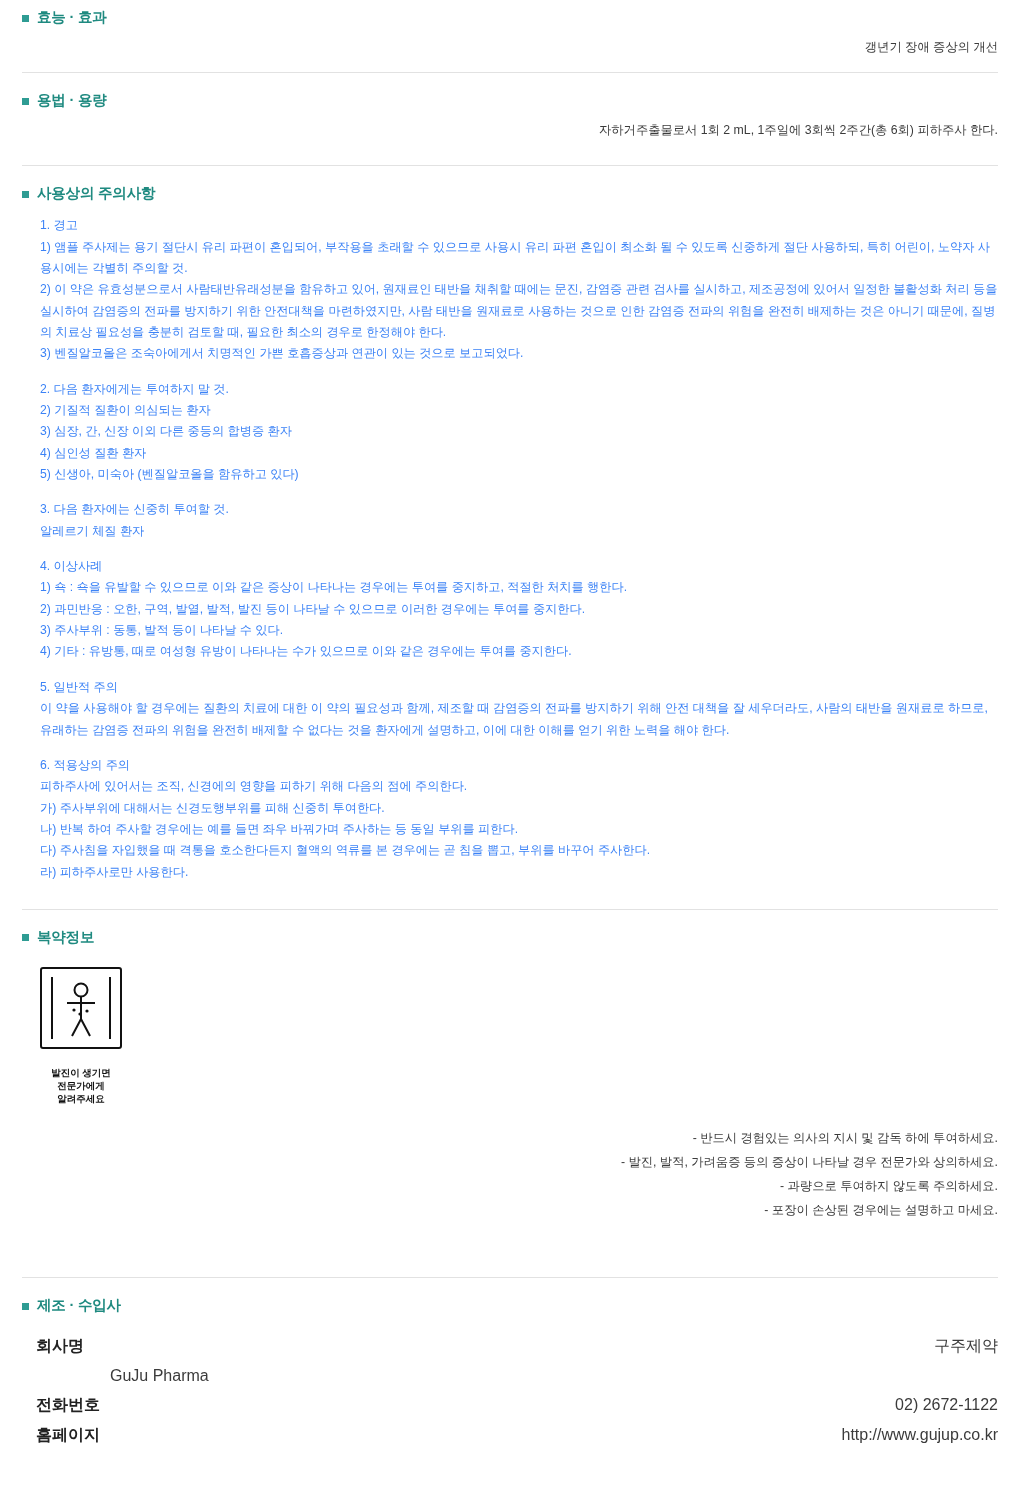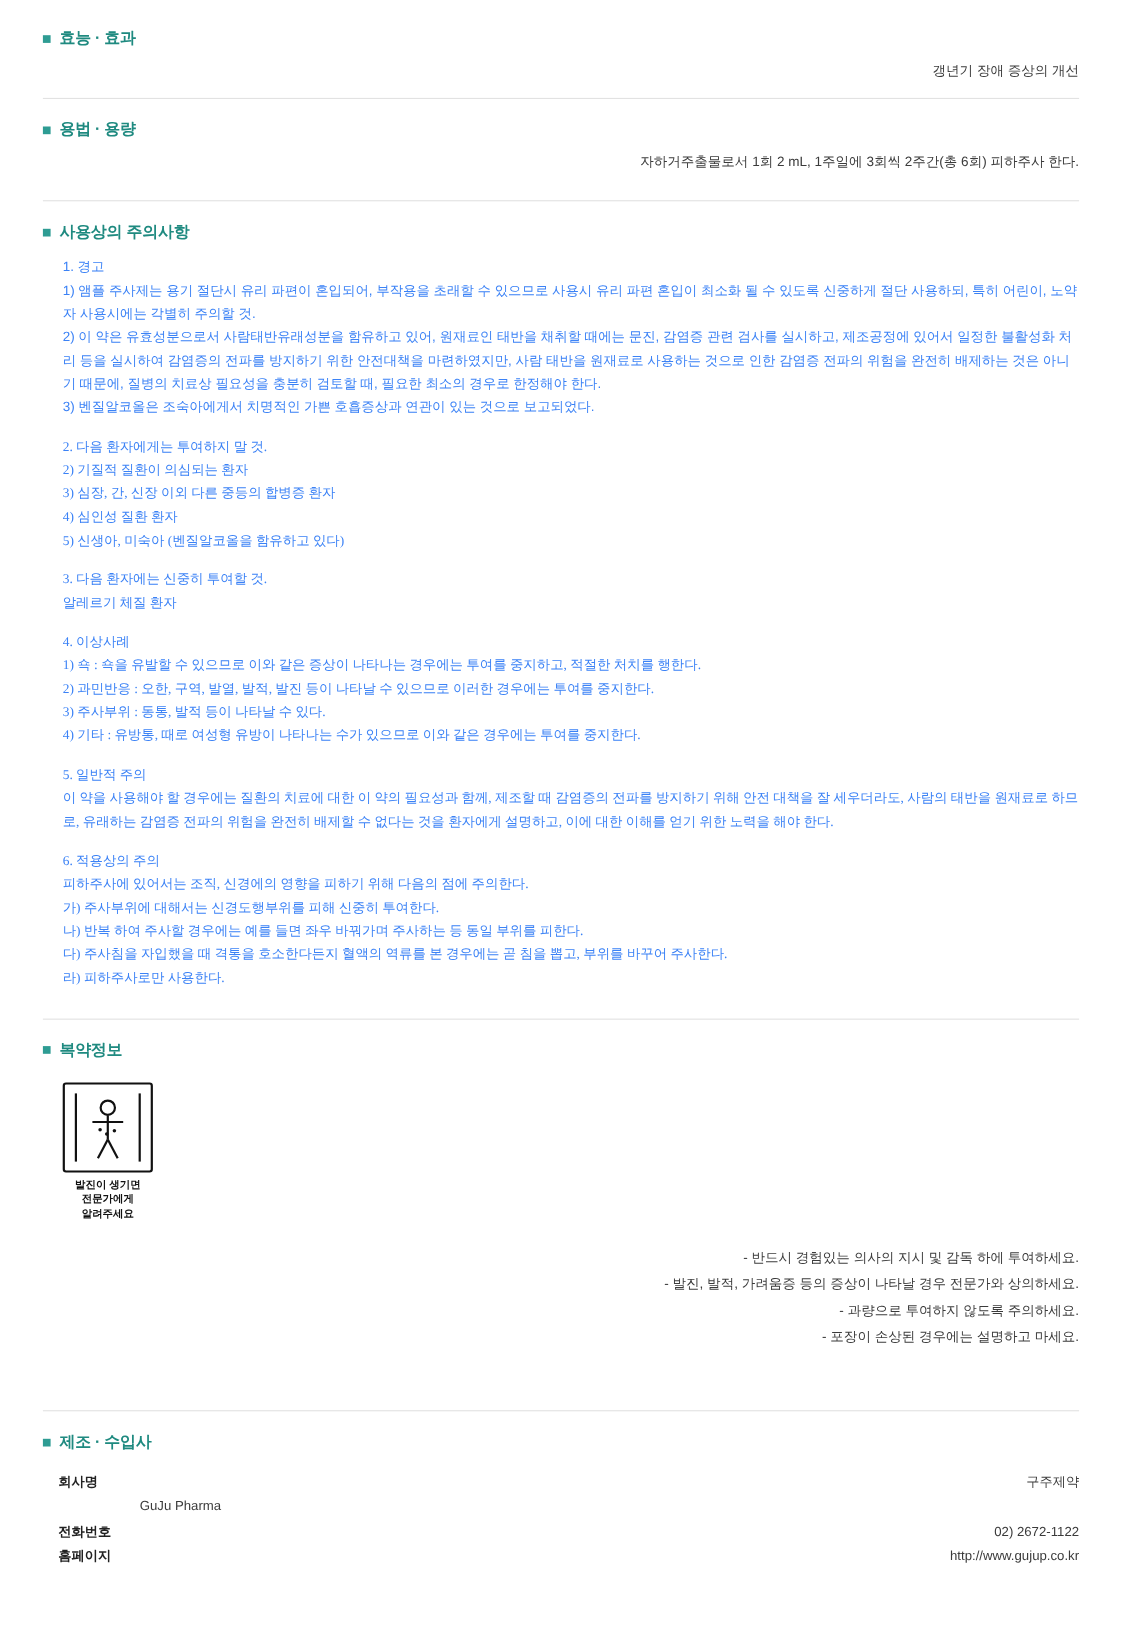--- a/index.html
+++ b/index.html
@@ -6,21 +6,21 @@
   html, body {
     margin: 0; padding: 0;
     background: #ffffff;
     font-family: "Liberation Sans", "DejaVu Sans", sans-serif;
     color: #333333;
   }
   .page {
     width: 1020px;
     min-height: 1501px;
     position: relative;
-    padding: 17px;
+    padding: 0;
   }
   .section {
     padding: 0 22px;
   }
   .section-head {
     display: flex;
     align-items: center;
     gap: 8px;
     padding: 8px 0 6px 0;
   }
@@ -49,21 +49,21 @@
     margin: 0 22px;
   }
   .blank { height: 10px; }
   .caution-body {
     padding: 6px 0 16px 18px;
     font-size: 12.2px;
     line-height: 1.75;
     color: #3b82f6;
   }
   .caution-body .grp { margin: 0 0 0 0; }
-  .caution-body .grp + .grp { margin-top: 14px; font-family: Liberation Serif, serif; }
+  .caution-body .grp + .grp { margin-top: 14px; }
   .caution-body .line { margin: 0; }
   
   .dosage-wrap { padding: 14px 0 18px 18px; }
   .pictogram {
     width: 82px;
     text-align: center;
   }
   .picto-box {
     width: 82px; height: 82px;
     border: 2px solid #111;
@@ -77,38 +77,38 @@
     border-left: 2px solid #111;
     border-right: 2px solid #111;
   }
   .picto-person {
     position: absolute;
     left: 50%;
     top: 12px;
     transform: translateX(-50%);
   }
   .picto-caption {
-    margin-top: 6px;
+    margin-top: 18px;
     font-size: 9.5px;
     font-weight: bold;
     line-height: 1.35;
     color: #111;
   }
   .dosage-list {
     margin-top: 22px;
     font-size: 12.3px;
     line-height: 1.95;
     color: #3b3b3b;
     text-align: right;
   }
   .dosage-list div { margin: 0; }
   
   .maker-table {
     padding: 10px 0 10px 14px;
-    font-size: 12px;
+    font-size: 16px;
     line-height: 1.85;
     color: #3b3b3b;
   }
   .maker-row { display: flex; }
   .maker-label {
     width: 74px;
     font-weight: bold;
     color: #222;
     flex: 0 0 auto;
   }

